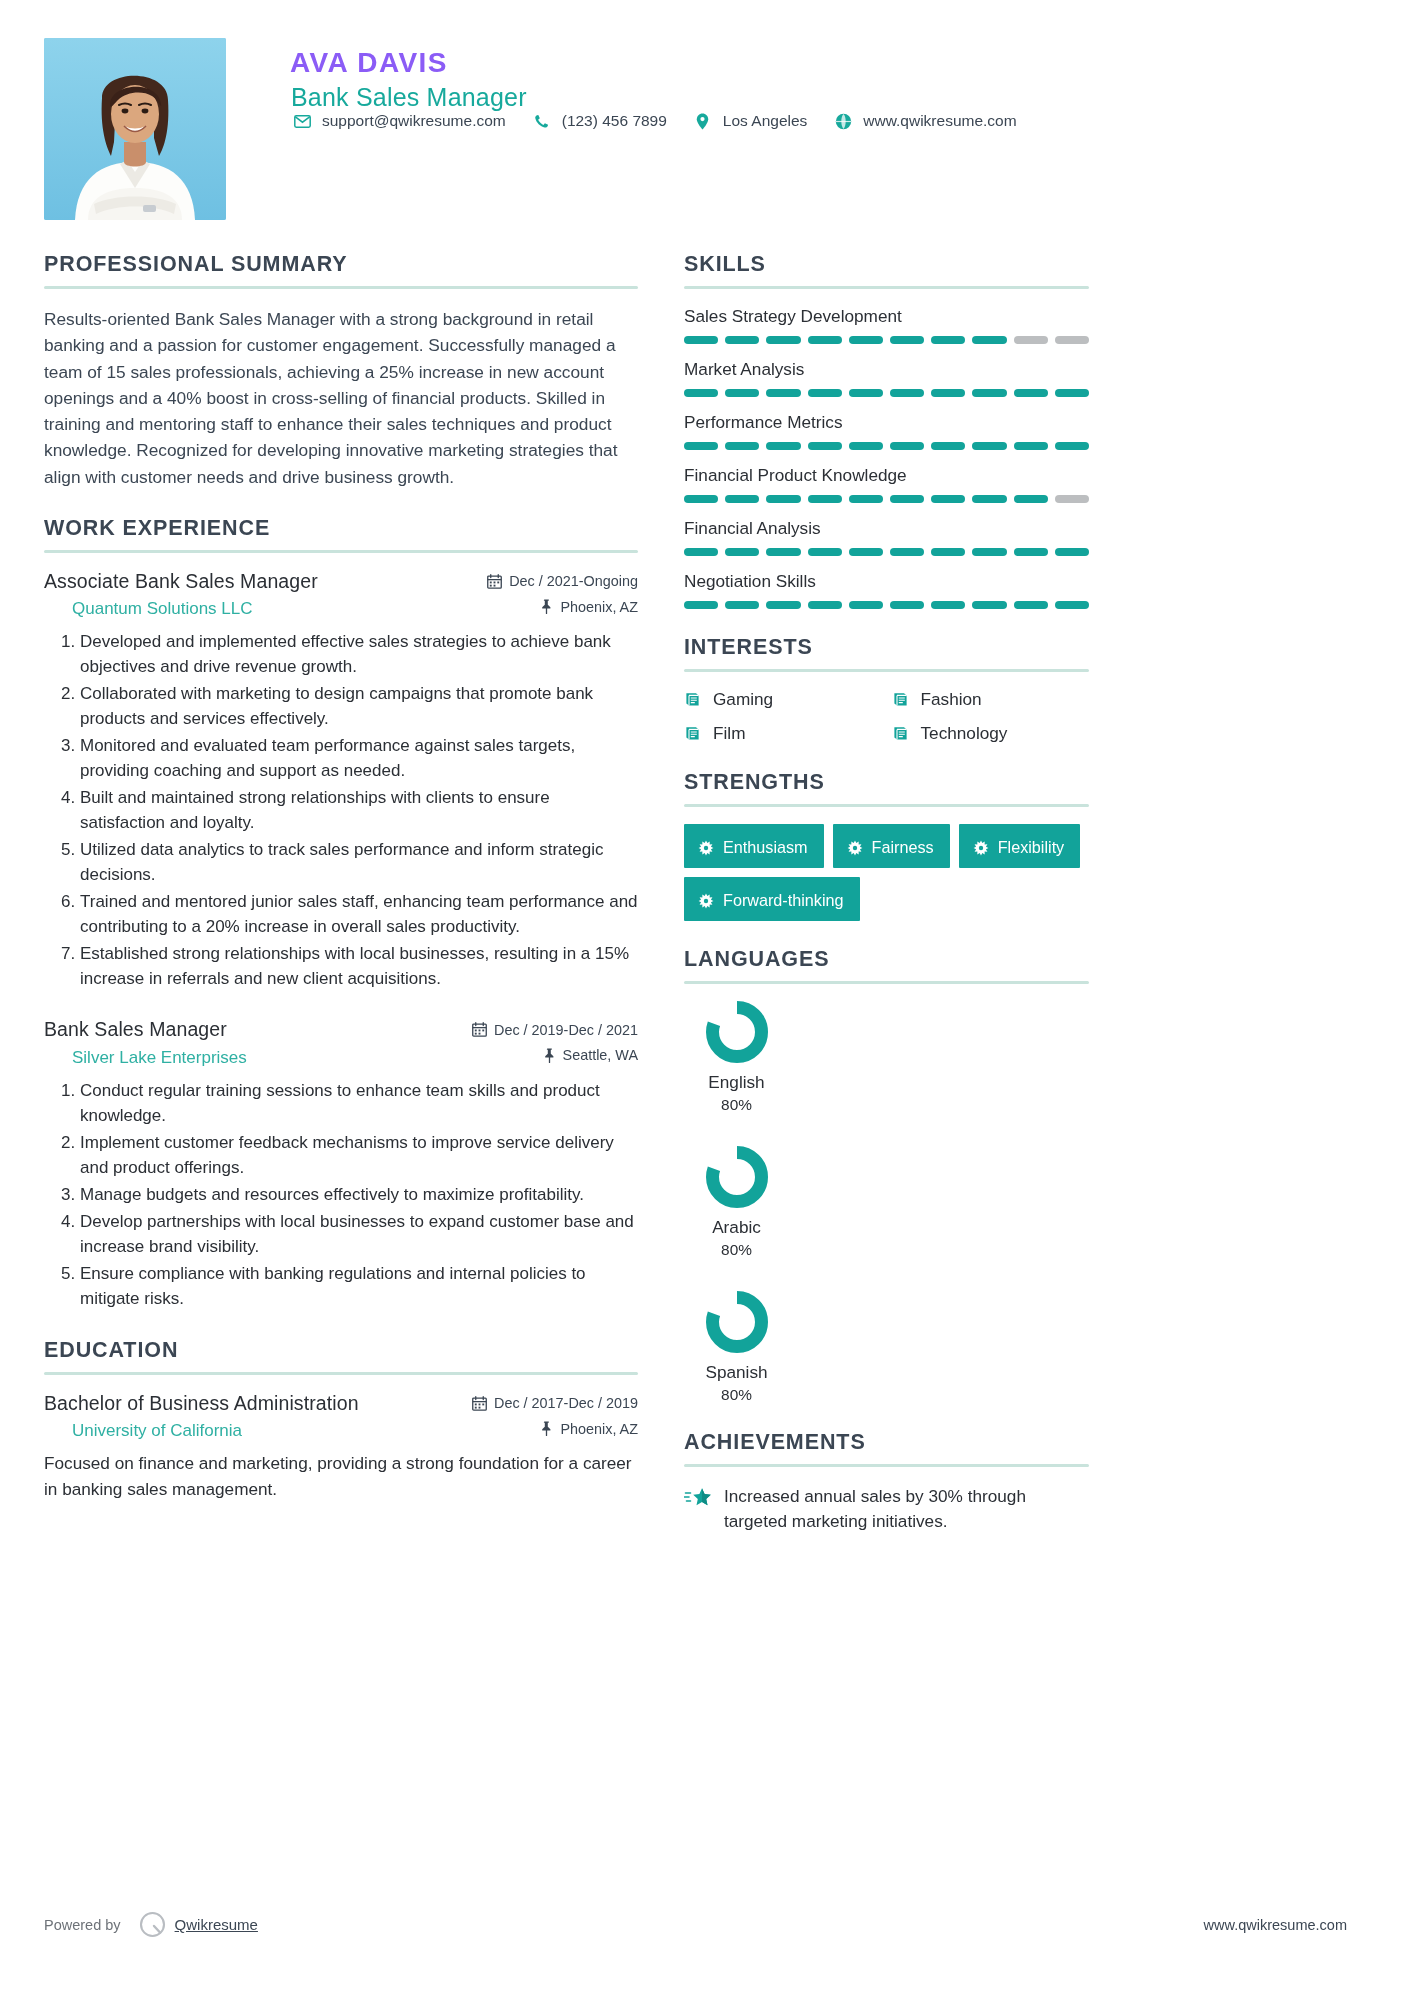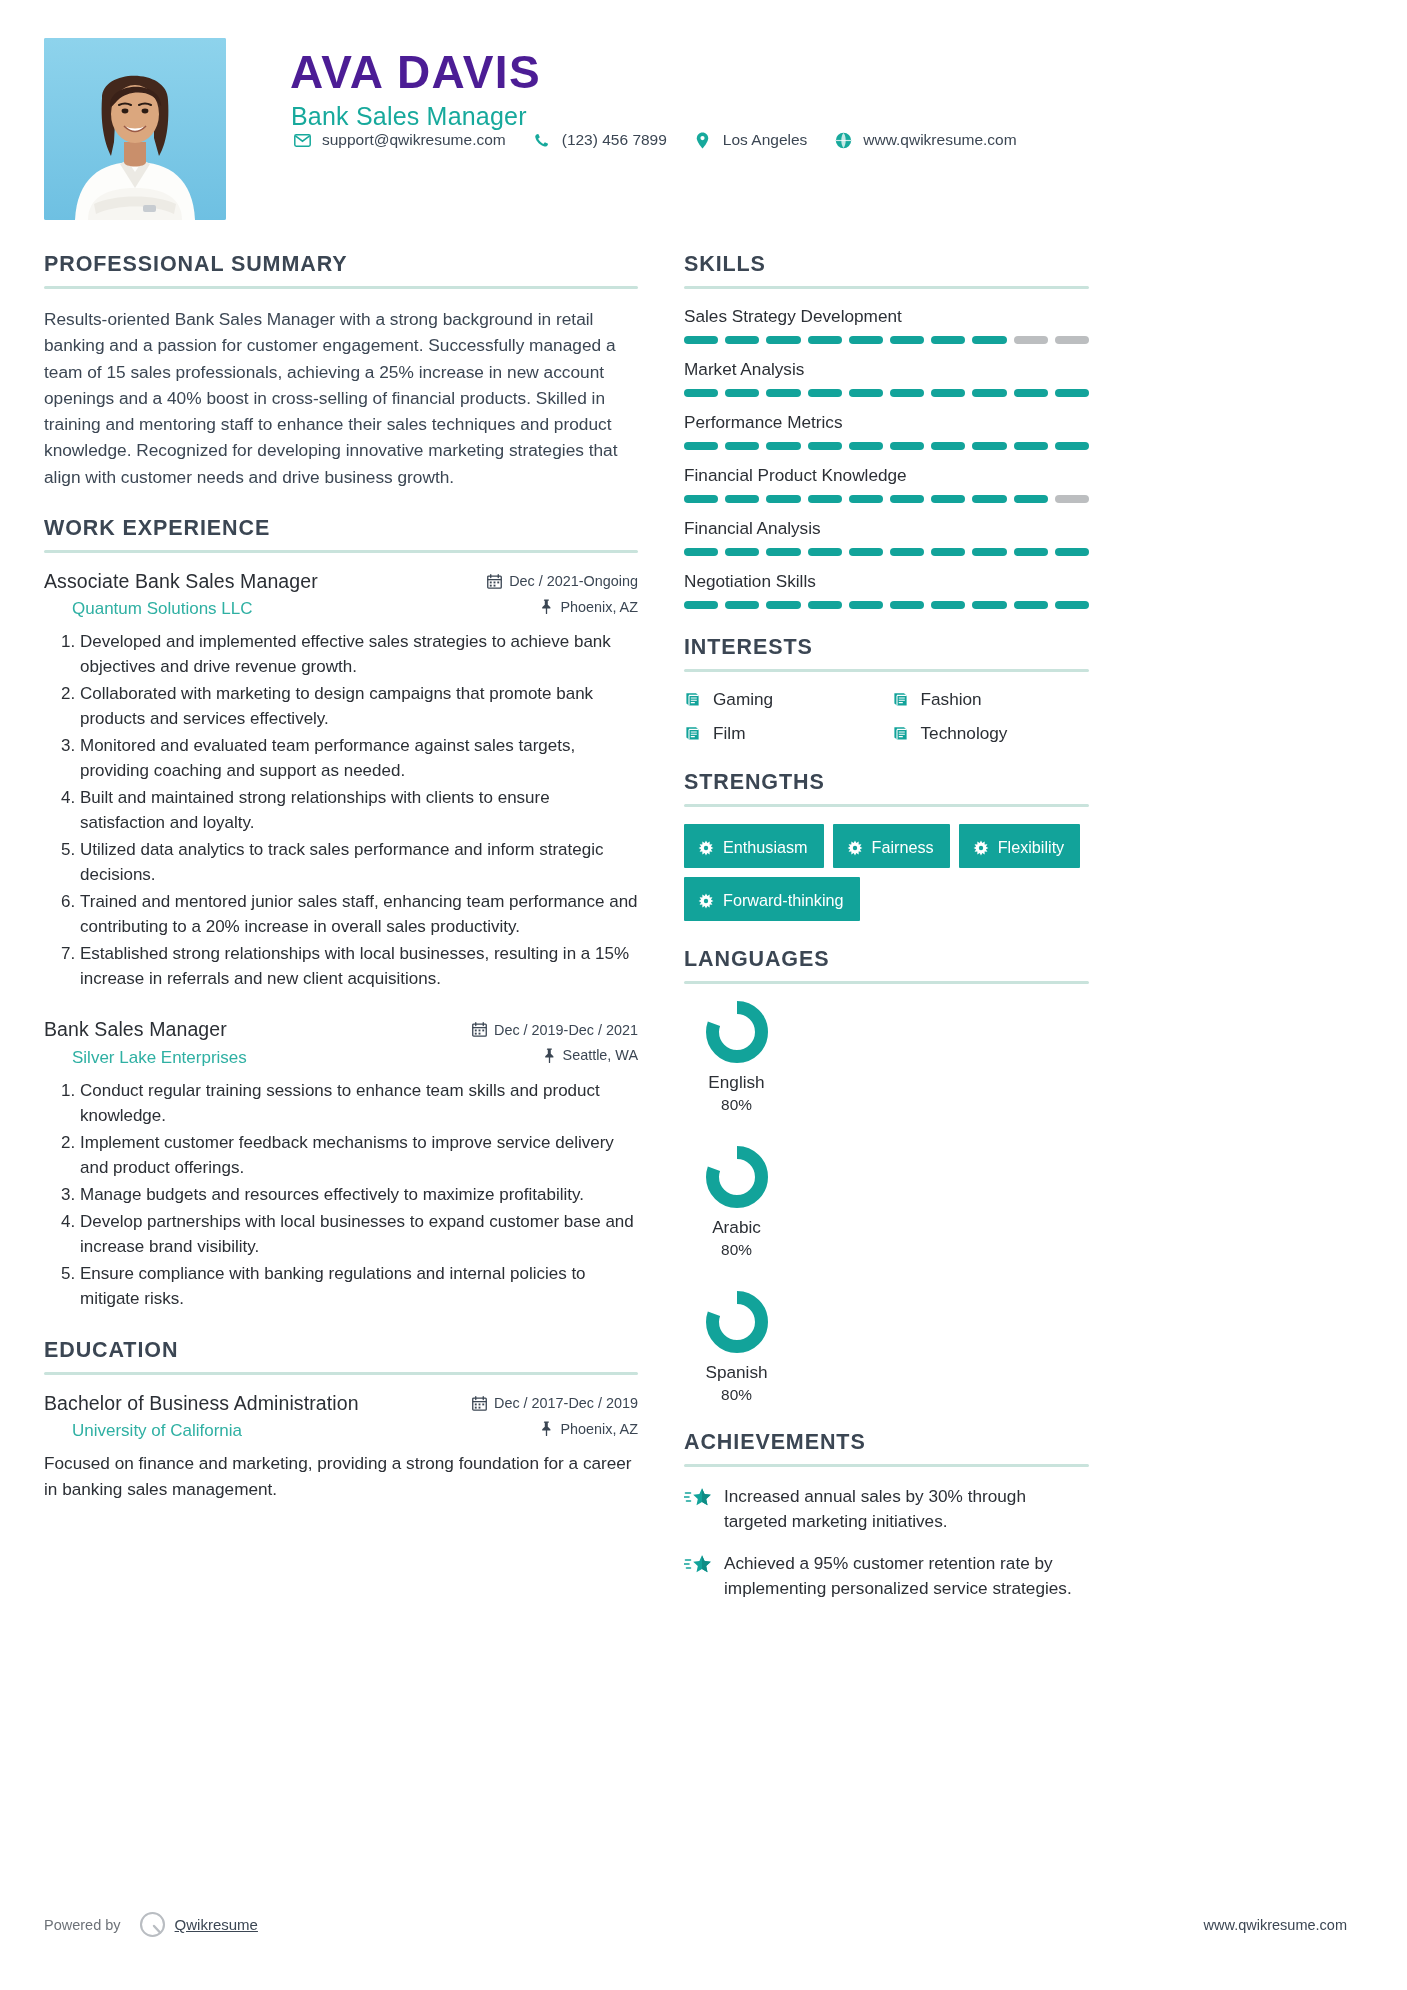--- a/index.html
+++ b/index.html
@@ -35,24 +35,24 @@
     position: relative;
   }
   .photo-svg { display: block; width: 182px; height: 182px; }
 
   .header-main {
     flex: 1;
     padding-left: 60px;
     padding-top: 10px;
   }
   .name {
-    font-size: 46px;
+    font-size: 28px;
     font-weight: bold;
     letter-spacing: 1.4px;
-    color: #4c1d95;
+    color: #8b5cf6;
     line-height: 1.05;
     padding-left: 4px;
   }
   .job-title {
     font-size: 25px;
     color: #17a99c;
     margin-top: 6px;
     padding-left: 5px;
     letter-spacing: .2px;
   }
@@ -766,30 +766,20 @@
             <div class="ach-item">
               <span class="ico">
                 <svg width="30" height="22" viewBox="0 0 30 22">
                   <path d="M1.5 7 h5 M0.5 11 h4.5 M2.5 15 h4" stroke="#12a39a" stroke-width="1.6" stroke-linecap="round" fill="none"></path>
                   <path d="M18 2.2 L20.6 8 L26.8 8.7 L22.2 13 L23.5 19.2 L18 16.1 L12.5 19.2 L13.8 13 L9.2 8.7 L15.4 8 Z" fill="#12a39a"></path>
                   <path d="M18 2.2 L20.6 8 L26.8 8.7 L22.2 13 L23.5 19.2 L18 16.1 Z" fill="#0e8d86"></path>
                 </svg>
               </span>
               <div class="ach-text">Increased annual sales by 30% through targeted marketing initiatives.</div>
             </div>
-            <div class="ach-item">
-              <span class="ico">
-                <svg width="30" height="22" viewBox="0 0 30 22">
-                  <path d="M1.5 7 h5 M0.5 11 h4.5 M2.5 15 h4" stroke="#12a39a" stroke-width="1.6" stroke-linecap="round" fill="none"></path>
-                  <path d="M18 2.2 L20.6 8 L26.8 8.7 L22.2 13 L23.5 19.2 L18 16.1 L12.5 19.2 L13.8 13 L9.2 8.7 L15.4 8 Z" fill="#12a39a"></path>
-                  <path d="M18 2.2 L20.6 8 L26.8 8.7 L22.2 13 L23.5 19.2 L18 16.1 Z" fill="#0e8d86"></path>
-                </svg>
-              </span>
-              <div class="ach-text">Achieved a 95% customer retention rate by implementing personalized service strategies.</div>
-            </div>
           </div>
       </div>
 
     </div>
   </div>
 
   <div class="footer">
     <div class="footer-left">
       <span>Powered by</span>
       <span class="footer-logo">

